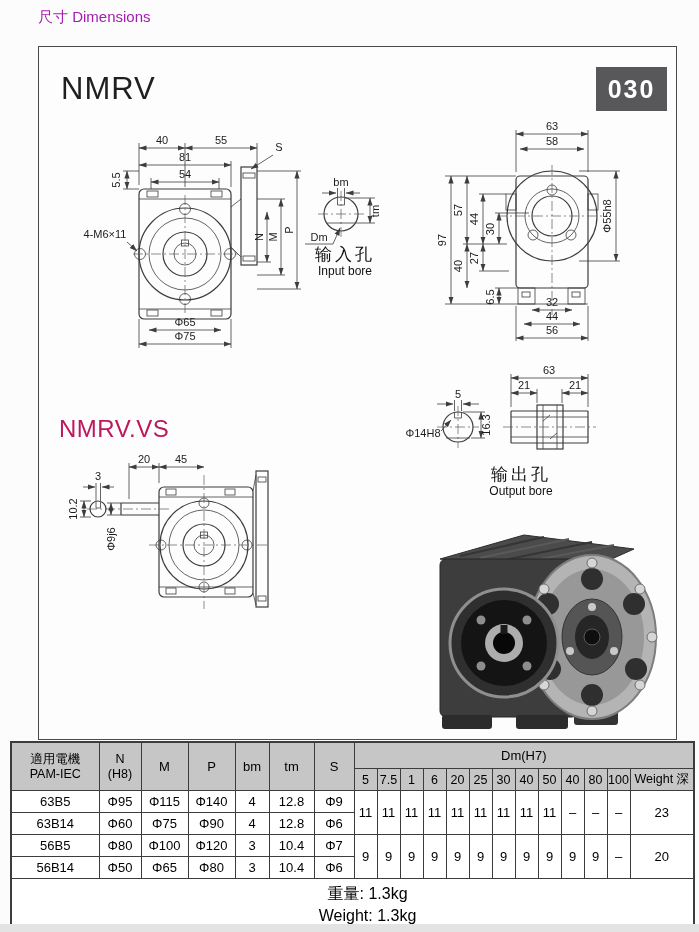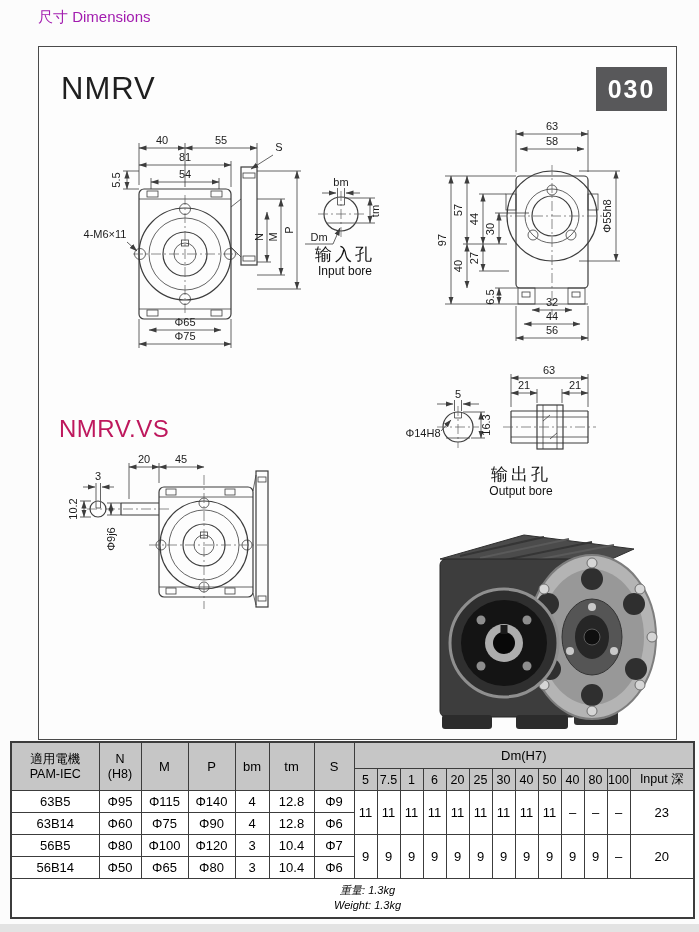--- a/index.html
+++ b/index.html
@@ -26,21 +26,21 @@
   .drawing-svg text{font-size:11px;fill:#1c1c1c;}
   .dim-table{position:absolute;left:2px;top:741px;width:683px;border-collapse:collapse;table-layout:fixed;
     font-size:13px;color:#000000;background:#fff;margin-left:8px;}
   .dim-table th,.dim-table td{border:1px solid #3c3c3c;text-align:center;padding:0;font-weight:normal;}
   .dim-table{border:2px solid #3c3c3c;}
   .dim-table thead th{background:#c6c6c6;}
   .dim-table .h1 th{height:25px;}
   .dim-table .h2 th{height:21px;font-size:12.5px;}
   .dim-table tbody td{height:21px;}
   .two-line{font-size:12.5px;line-height:1.2;}
-  .footer-cell{text-align:center;padding:4px 0 4px 30px !important;font-size:11px;line-height:1.35;font-style:italic;}
+  .footer-cell{text-align:center;padding:4px 0 4px 30px !important;font-size:16px;line-height:1.35;}
   .page-edge{position:absolute;left:0;top:924px;width:699px;height:8px;background:#e3e3e3;}
 </style>
 </head>
 <body>
 
 <div class="doc-title">尺寸 Dimensions</div>
 
 <div class="panel">
   <div class="model-heading">NMRV</div>
   <div class="size-badge">030</div>
@@ -410,21 +410,21 @@
       <th>1</th>
       <th>6</th>
       <th>20</th>
       <th>25</th>
       <th>30</th>
       <th>40</th>
       <th>50</th>
       <th>40</th>
       <th>80</th>
       <th>100</th>
-      <th class="two-line">Input 深</th>
+      <th class="two-line">Weight 深</th>
     </tr>
   </thead>
   <tbody>
     <tr>
       <td>63B5</td>
       <td>Φ95</td>
       <td>Φ115</td>
       <td>Φ140</td>
       <td>4</td>
       <td>12.8</td>

